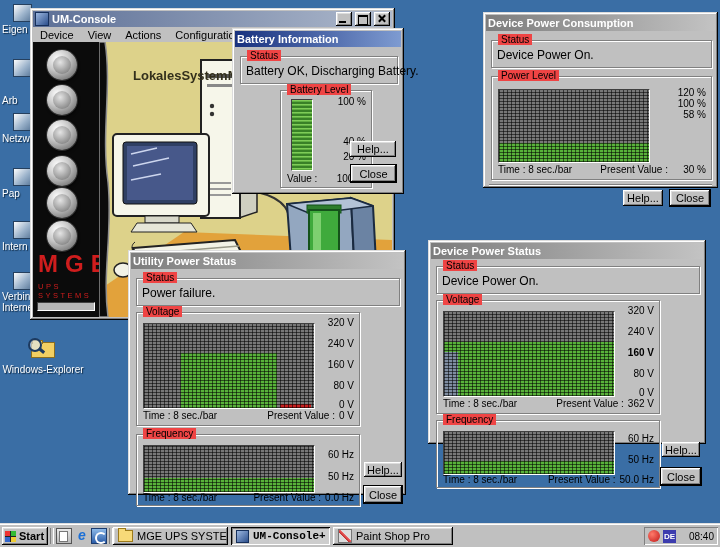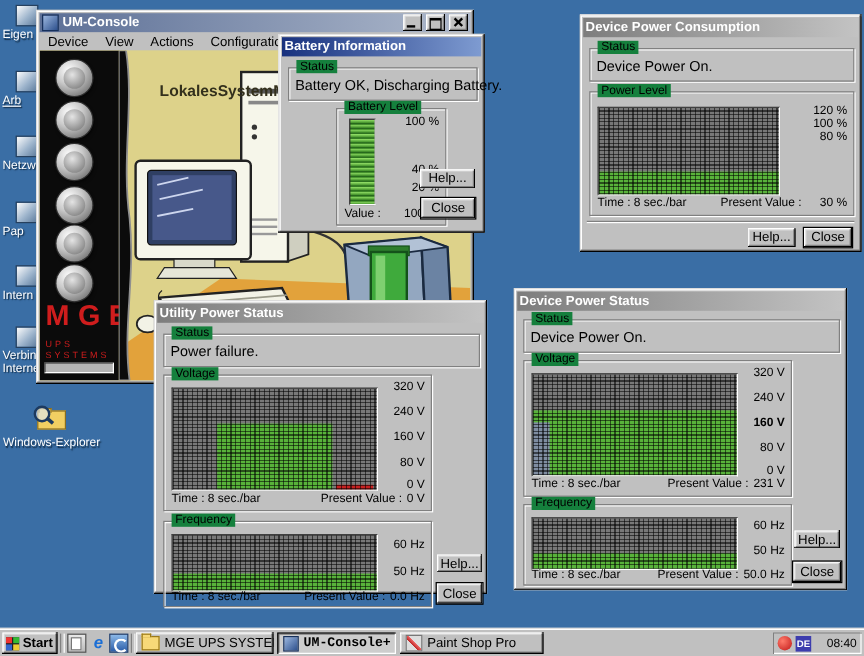--- a/index.html
+++ b/index.html
@@ -19,21 +19,21 @@
     box-shadow:inset -1px -1px 0 #000,inset 1px 1px 0 #fff,inset -2px -2px 0 #808080,inset 2px 2px 0 #dcdcdc;}
   .g-min{position:absolute;left:3px;bottom:3px;width:7px;height:2px;background:#000;}
   .g-max{position:absolute;left:3px;top:3px;width:8px;height:7px;border:1px solid #000;border-top-width:2px;}
   .g-x1,.g-x2{position:absolute;left:7px;top:2px;width:2px;height:9px;background:#000;}
   .g-x1{transform:rotate(45deg);} .g-x2{transform:rotate(-45deg);}
 
   .menubar{position:absolute;left:3px;right:3px;top:19px;height:15px;display:flex;align-items:center;background:#c0c0c0;}
   .menubar span{padding:1px 7px;}
 
   .group{position:absolute;border:1px solid #808080;box-shadow:inset 1px 1px 0 #fff,1px 1px 0 #fff;}
-  .legend{position:absolute;top:-7px;left:6px;background:#15803d;padding:0 3px;font-size:10px;white-space:nowrap;}
+  .legend{position:absolute;top:-7px;left:6px;background:#ef4444;padding:0 3px;font-size:10px;white-space:nowrap;}
   .gtext{position:absolute;left:5px;top:7px;font-size:12px;white-space:nowrap;}
 
   .btn{position:absolute;background:#c0c0c0;text-align:center;font-size:11px;display:flex;align-items:center;justify-content:center;
     box-shadow:inset -1px -1px 0 #000,inset 1px 1px 0 #fff,inset -2px -2px 0 #808080,inset 2px 2px 0 #dcdcdc;}
   .btn.default{outline:1px solid #000;}
 
   
   .chart{position:absolute;background:#787878;overflow:hidden;
     border:1px solid;border-color:#404040 #fff #fff #404040;}
   .seg{position:absolute;bottom:0;left:0;width:100%;}
@@ -109,21 +109,21 @@
 </style>
 </head>
 <body>
 
 <div>
     <span class="dicon" style="left:13px;top:4px;"></span>
     <span class="dlabel" style="left:2px;top:24px;">Eigen</span>
   </div>
 <div>
     <span class="dicon" style="left:13px;top:59px;"></span>
-    <span class="dlabel" style="left:2px;top:79px;text-decoration:underline;">Arb</span>
+    <span class="dlabel" style="left:2px;top:95px;">Arb</span>
   </div>
 <div>
     <span class="dicon" style="left:13px;top:113px;"></span>
     <span class="dlabel" style="left:2px;top:133px;">Netzwe</span>
   </div>
 <div>
     <span class="dicon" style="left:13px;top:168px;"></span>
     <span class="dlabel" style="left:2px;top:188px;">Pap</span>
   </div>
 <div>
@@ -245,37 +245,37 @@
     <div class="timeline" style="left:6px;right:6px;top:82px;">
       <span>Value :</span>
       <span class="sp"></span>
       <span>100 %</span>
     </div>
   </div>
   <div class="btn" style="left:118px;top:113px;width:46px;height:16px;">Help...</div>
   <div class="btn default" style="left:119px;top:137px;width:45px;height:17px;">Close</div>
 </div>
 
-<div class="window" style="left:483px;top:12px;width:235px;height:198px;z-index:2;">
+<div class="window" style="left:483px;top:12px;width:235px;height:176px;z-index:2;">
   <div class="titlebar tb-inactive">
     <span>Device Power Consumption</span>
   </div>
   <div class="group" style="left:8px;top:28px;width:219px;height:26px;">
     <span class="legend">Status</span>
     <span class="gtext">Device Power On.</span>
   </div>
   <div class="group" style="left:8px;top:64px;width:219px;height:102px;">
     <span class="legend">Power Level</span>
     <div class="chart" style="left:6px;top:12px;width:150px;height:72px;">
       <div class="seg green" style="height: 27%;"></div>
       <div class="grid"></div>
     </div>
     <span class="scale-lbl" style="top:10px;">120 %</span>
     <span class="scale-lbl" style="top:21px;">100 %</span>
-    <span class="scale-lbl" style="top:32px;">80 %</span>
+    <span class="scale-lbl" style="top:32px;">58 %</span>
     <div class="timeline" style="left:6px;right:5px;top:87px;">
       <span>Time : 8 sec./bar</span>
       <span class="sp"></span>
       <span>Present Value :</span>
       <span class="pv" style="min-width:38px;">30 %</span>
     </div>
   </div>
   <div style="position:absolute;left:6px;right:6px;top:172px;border-top:1px solid #808080;border-bottom:1px solid #fff;"></div>
   <div class="btn" style="left:140px;top:178px;width:40px;height:16px;">Help...</div>
   <div class="btn default" style="left:187px;top:178px;width:40px;height:16px;">Close</div>
@@ -320,21 +320,21 @@
       <span>Time : 8 sec./bar</span>
       <span class="sp"></span>
       <span>Present Value :</span>
       <span class="pv" style="margin-left:4px;">0.0 Hz</span>
     </div>
   </div>
   <div class="btn" style="left:236px;top:212px;width:38px;height:15px;">Help...</div>
   <div class="btn default" style="left:236px;top:236px;width:38px;height:17px;">Close</div>
 </div>
 
-<div class="window" style="left:428px;top:240px;width:278px;height:252px;z-index:2;">
+<div class="window" style="left:428px;top:240px;width:278px;height:204px;z-index:2;">
   <div class="titlebar tb-inactive">
     <span>Device Power Status</span>
   </div>
   <div class="group" style="left:8px;top:26px;width:262px;height:26px;">
     <span class="legend">Status</span>
     <span class="gtext">Device Power On.</span>
   </div>
   <div class="group" style="left:8px;top:60px;width:222px;height:112px;">
     <span class="legend">Voltage</span>
     <div class="chart" style="left:6px;top:10px;width:170px;height:84px;">
@@ -344,21 +344,21 @@
     </div>
     <span class="scale-lbl" style="top:4px;">320 V</span>
     <span class="scale-lbl" style="top:25px;">240 V</span>
     <span class="scale-lbl" style="top:46px;font-weight:bold;">160 V</span>
     <span class="scale-lbl" style="top:67px;">80 V</span>
     <span class="scale-lbl" style="top:86px;">0 V</span>
     <div class="timeline" style="left:6px;right:5px;top:97px;">
       <span>Time : 8 sec./bar</span>
       <span class="sp"></span>
       <span>Present Value :</span>
-      <span class="pv" style="margin-left:4px;">231 V</span>
+      <span class="pv" style="margin-left:4px;">362 V</span>
     </div>
   </div>
   <div class="group" style="left:8px;top:180px;width:222px;height:66px;">
     <span class="legend">Frequency</span>
     <div class="chart" style="left:6px;top:10px;width:170px;height:42px;">
       <div class="seg green" style="height: 32%;"></div>
       <div class="grid"></div>
     </div>
     <span class="scale-lbl" style="top:12px;">60 Hz</span>
     <span class="scale-lbl" style="top:33px;">50 Hz</span>

